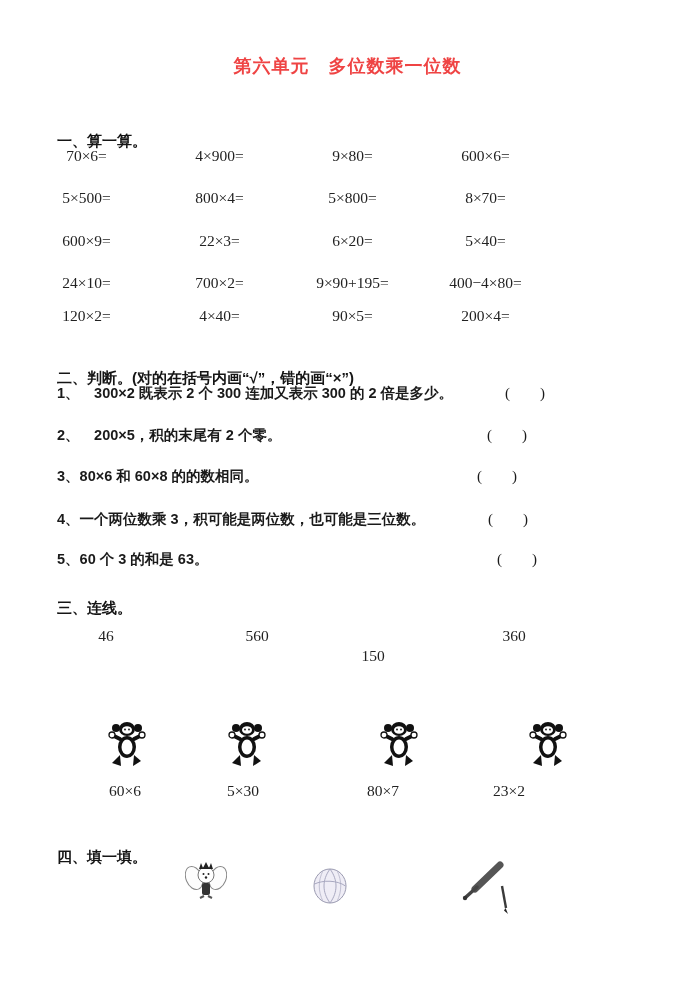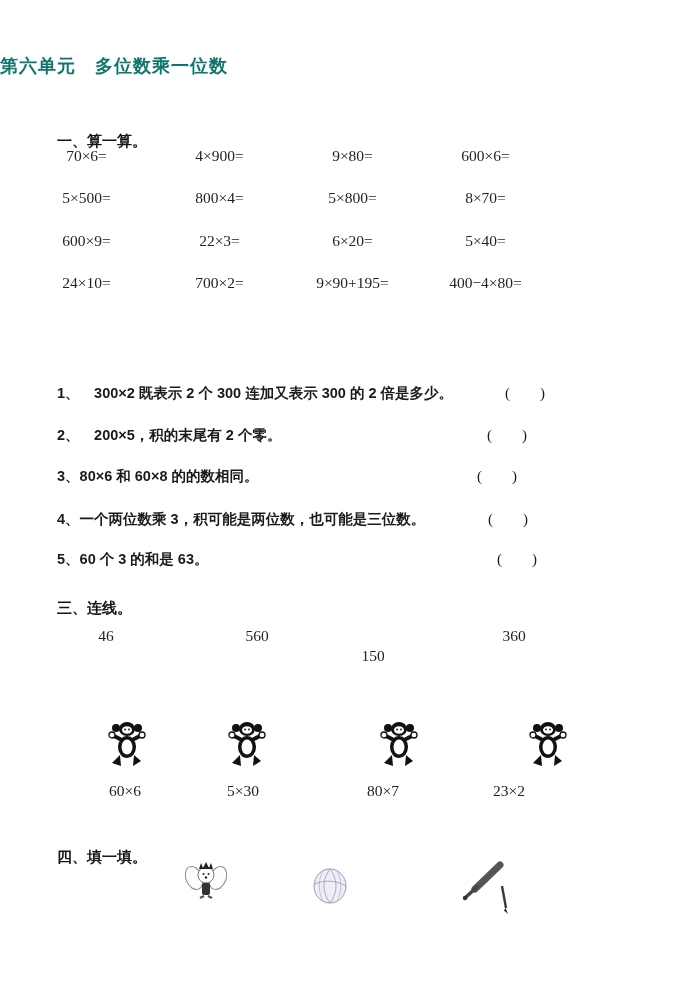--- a/index.html
+++ b/index.html
@@ -6,24 +6,24 @@
   .page {
     position:relative;
     width:695px; height:982px;
     background:#ffffff;
     font-family:"Liberation Serif","DejaVu Serif",serif;
     color:#1c1c1c;
     overflow:hidden;
   }
   .doc-title {
     position:absolute; top:54px; left:0; width:100%;
-    text-align:left;
+    text-align:center;
     font-family:"Liberation Sans","DejaVu Sans",sans-serif;
     font-weight:bold; font-size:18px; letter-spacing:1px;
-    color:#0f766e;
+    color:#ef4444;
   }
   .sec-heading {
     position:absolute; left:57px;
     font-family:"Liberation Sans","DejaVu Sans",sans-serif;
     font-weight:bold; font-size:15px; color:#151515;
     white-space:nowrap;
     margin-top:28px;
   }
   .eq-row {
     position:absolute; left:20px; width:532px;
@@ -75,21 +75,28 @@
     <span>22×3=</span>
     <span>6×20=</span>
     <span>5×40=</span>
   </div>
   <div class="eq-row" style="top:274px">
     <span>24×10=</span>
     <span>700×2=</span>
     <span>9×90+195=</span>
     <span>400−4×80=</span>
   </div>
-
+  <div class="eq-row" style="top:307px">
+    <span>120×2=</span>
+    <span>4×40=</span>
+    <span>90×5=</span>
+    <span>200×4=</span>
+  </div>
+
+  <div class="sec-heading" style="top:341px">二、判断。(对的在括号内画“√”，错的画“×”)</div>
 
   <div class="judge-item" style="top:384px">
     <span>1、　300×2 既表示 2 个 300 连加又表示 300 的 2 倍是多少。</span>
     <span class="paren" style="left:448px">(　　)</span>
   </div>
   <div class="judge-item" style="top:426px">
     <span>2、　200×5，积的末尾有 2 个零。</span>
     <span class="paren" style="left:430px">(　　)</span>
   </div>
   <div class="judge-item" style="top:467px">

